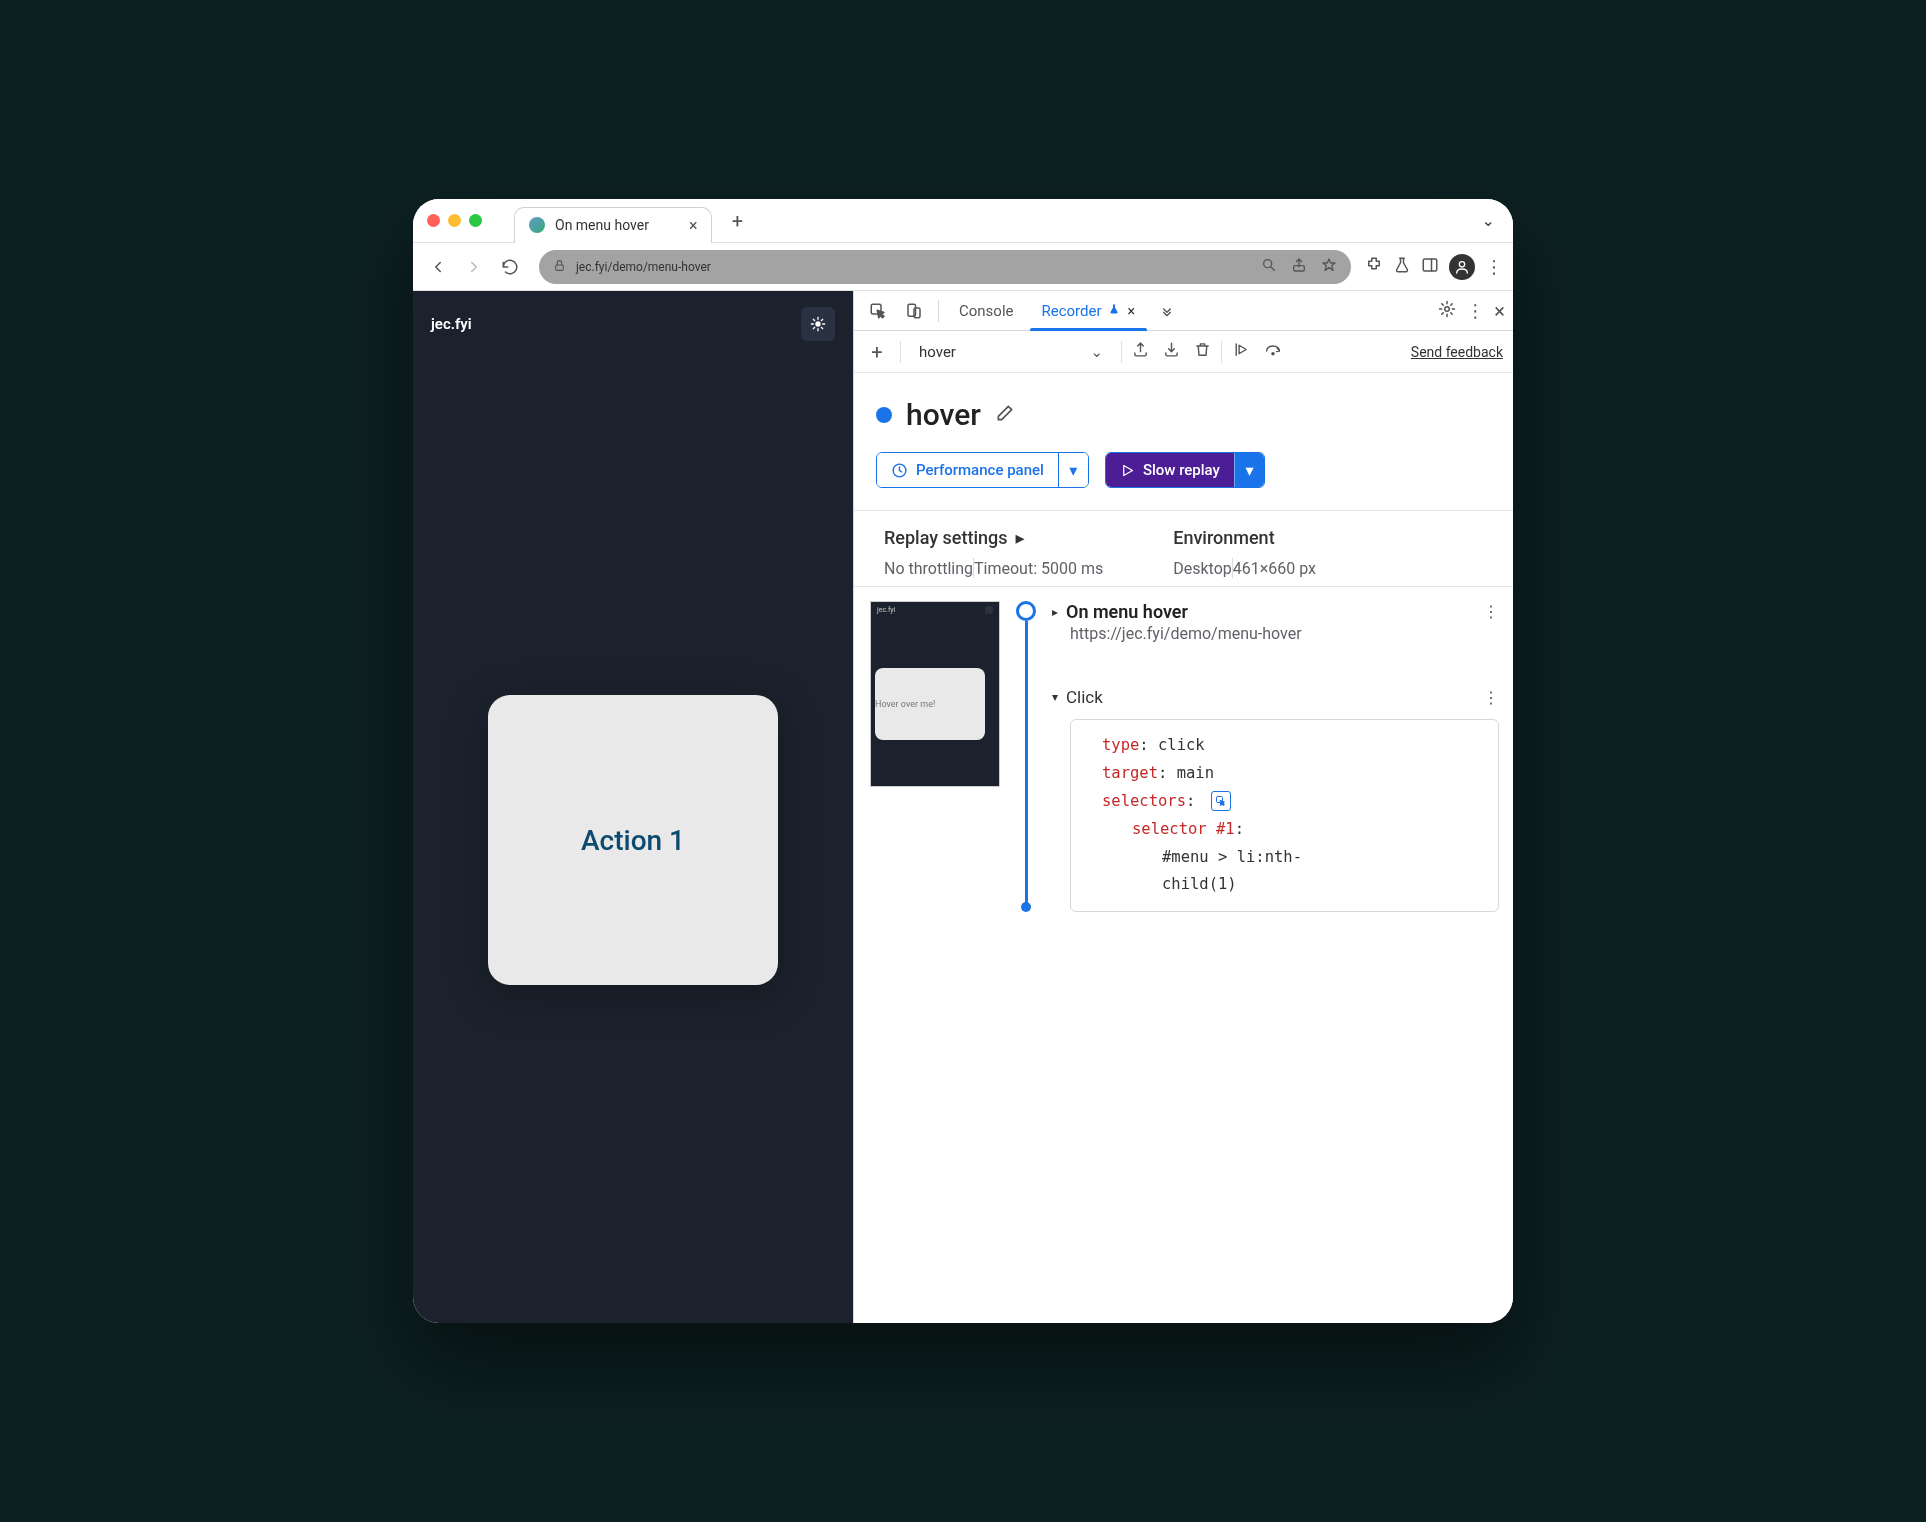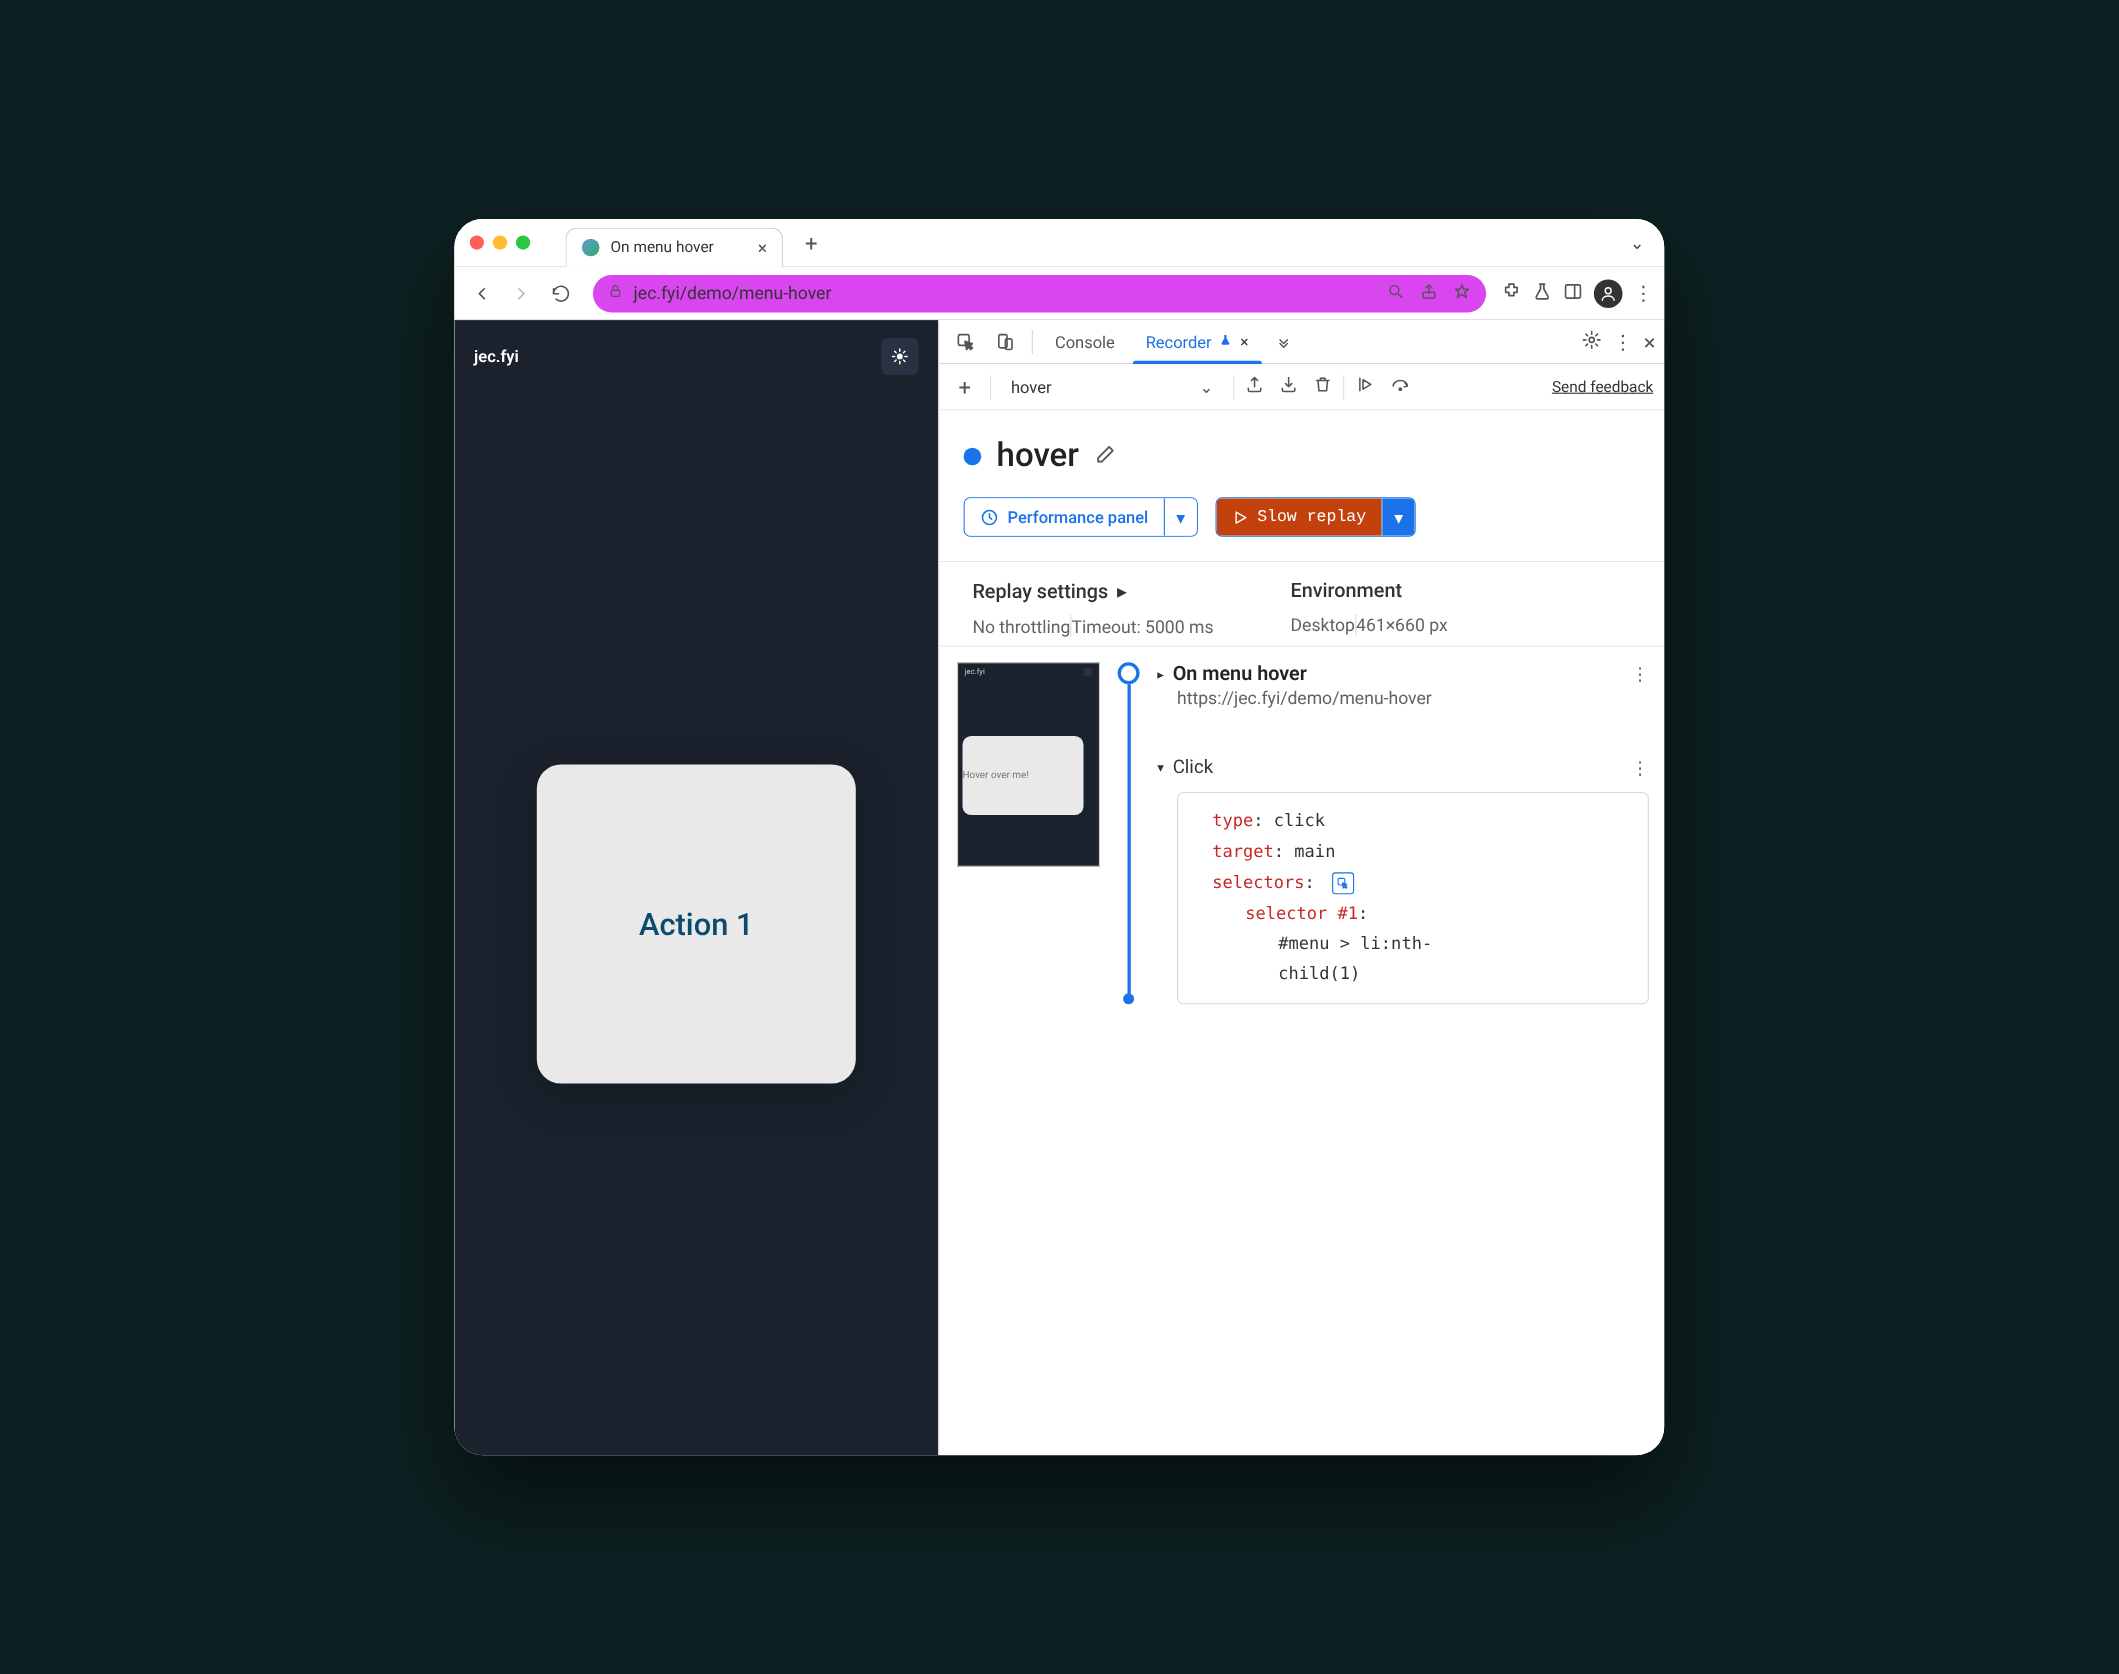--- a/index.html
+++ b/index.html
@@ -64,28 +64,28 @@
       align-items: center;
       padding: 0 10px;
       gap: 6px;
       border-bottom: 1px solid #e0e0e0;
     }
     .tb-btn { width: 30px; height: 30px; display:flex; align-items:center; justify-content:center; color:#555; border-radius:50%; cursor:pointer;}
     .tb-btn svg { width: 18px; height: 18px; }
     .addressbar {
       flex: 1;
       height: 34px;
-      background: #d946ef;
+      background: #a3a3a3;
       border-radius: 17px;
       display: flex;
       align-items: center;
       padding: 0 14px;
       gap: 10px;
       color: #555;
-      font-size: 16px;
+      font-size: 12px;
       margin: 0 8px;
     }
     .addressbar .lock { font-size: 13px; color:#555; }
     .addressbar .url { color:#333; }
     .addr-right { margin-left:auto; display:flex; gap:14px; align-items:center; color:#555; }
     .toolbar-right { display:flex; gap:10px; align-items:center; color:#555; }
     .avatar-circle { width: 26px; height:26px; border-radius:50%; background:#333; display:flex; align-items:center; justify-content:center; }
 
     
     .content { flex:1; display:flex; overflow:hidden; }
@@ -158,21 +158,21 @@
     .dt-body { flex:1; overflow:auto; }
     .rec-title-row { display:flex; align-items:center; gap:14px; padding: 24px 22px 14px 22px; }
     .blue-dot { width:16px; height:16px; border-radius:50%; background:#1a73e8; }
     .rec-title { font-size: 30px; font-weight:500; color:#222; }
     .edit-icn { color:#555; }
 
     .btn-row { display:flex; gap:16px; padding: 6px 22px 22px 22px; }
     .btn-split { display:flex; border:1px solid #1a73e8; border-radius:6px; overflow:hidden; height:36px; }
     .btn-split .main { display:flex; align-items:center; gap:8px; padding:0 14px; color:#1a73e8; font-size:15px; font-weight:500; cursor:pointer; background:#fff;}
     .btn-split .dd { display:flex; align-items:center; justify-content:center; width:30px; border-left:1px solid #1a73e8; color:#1a73e8; cursor:pointer; background:#fff;}
-    .btn-split.primary .main { background:#c2410c; color:#fff;font-family:Liberation Mono, monospace; }
+    .btn-split.primary .main { background:#4c1d95; color:#fff; }
     .btn-split.primary .dd { background:#1a73e8; color:#fff; border-left-color: rgba(255,255,255,0.4); }
 
     .divider { height:1px; background:#e5e5e5; }
 
     .settings-row { display:flex; padding: 16px 22px 8px 30px; gap: 70px; }
     .sett-col { display:flex; flex-direction:column; gap:10px; }
     .sett-title { font-size:18px; font-weight:500; color:#333; display:flex; align-items:center; gap:8px; }
     .sett-vals { display:flex; gap:0; color:#5f6368; font-size:16px; align-items:center;}
     .sett-vals .vsep { width:1px; height:20px; background:#ddd; }
 

